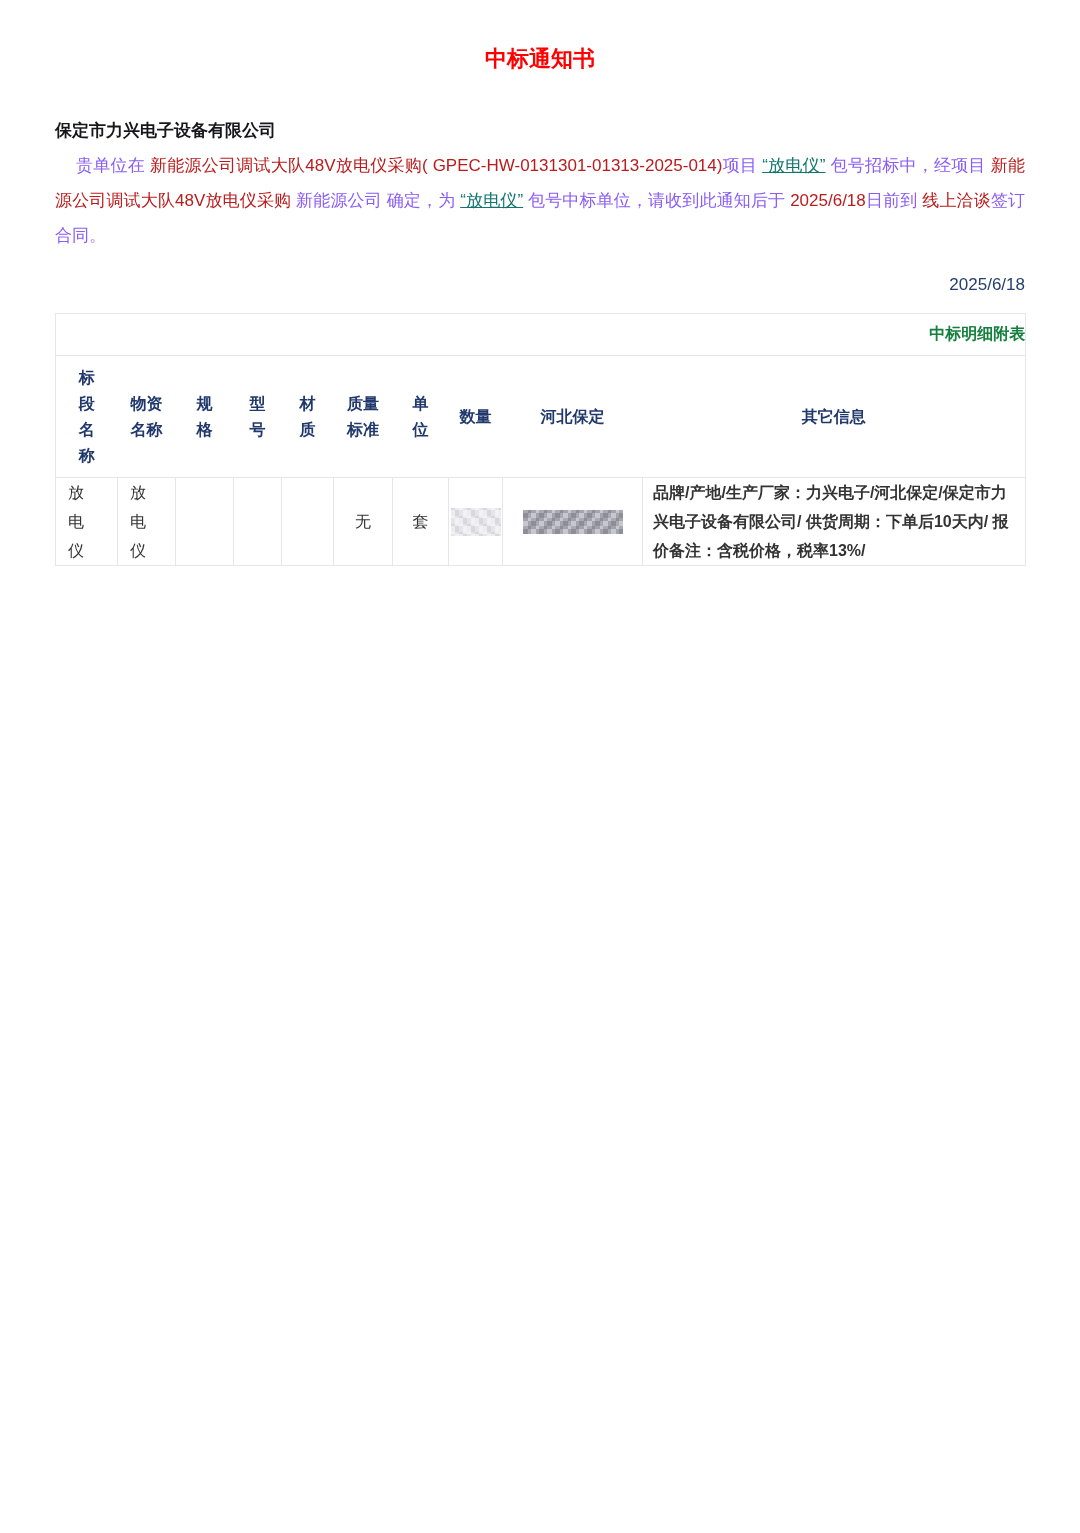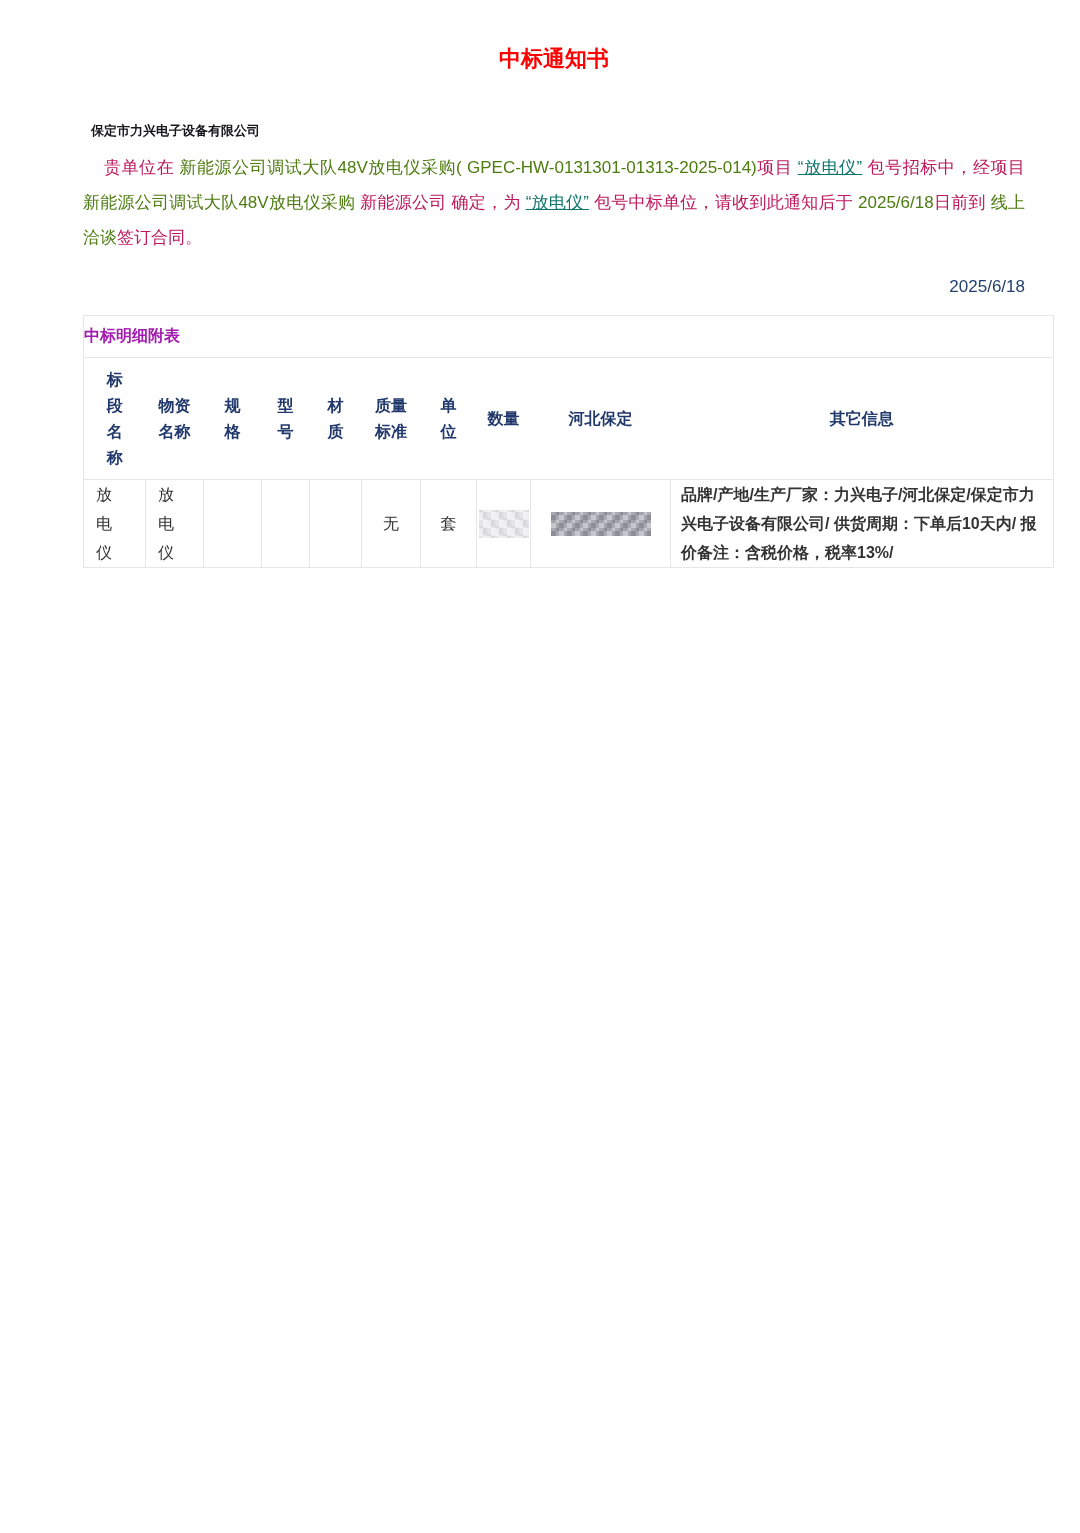--- a/index.html
+++ b/index.html
@@ -1,52 +1,52 @@
 <!DOCTYPE html>
 <html><head>
 <meta charset="utf-8">
 <style>
   * { box-sizing: border-box; }
   html, body { margin: 0; padding: 0; }
   body {
     width: 1080px; height: 1533px; background: #ffffff;
     font-family: "Liberation Sans", "DejaVu Sans", sans-serif;
   }
-  .doc { padding: 46px 55px 0 83px; }
+  .doc { padding: 46px 55px 0 55px; }
 
   .doc-title {
     margin: 0 0 48px 0; text-align: center;
     font-size: 22px; line-height: 26px; font-weight: bold; color: #ff0000;
   }
   .recipient {
-    margin: 8px; font-size: 13px; line-height: 22px;
+    margin: 0; font-size: 17px; line-height: 22px;
     font-weight: bold; color: #16161c;
   }
   .notice {
     margin: 6px 0 0 0; font-size: 17px; line-height: 35px;
     color: #32323c; text-align: justify; text-justify: inter-character;
     text-indent: 21px;
   }
-  .run-text { color: #be185d; margin-top: 24px; }
-  .run-link { color: #4d7c0f; }
+  .run-text { color: #8b5cf6; margin-top: 24px; }
+  .run-link { color: #b91c1c; }
   .run-term { color: #0f766e; text-decoration: underline; }
 
   .date-line {
     margin: 20px 0 16px 0; text-align: right;
     font-size: 17px; line-height: 24px; color: #24406e;
   }
 
   table.tbl {
     width: 970px; border-collapse: collapse; table-layout: fixed;
     border: 1px solid #e6e6ea;
   }
   .tbl td { padding: 0; }
   .tbl-title td {
-    height: 42px; text-align: left; vertical-align: middle;
-    font-size: 16px; font-weight: bold; color: #a21caf;
+    height: 42px; text-align: right; vertical-align: middle;
+    font-size: 16px; font-weight: bold; color: #15803d;
     border-bottom: 1px solid #e6e6ea;
   }
   .tbl-head td {
     height: 122px; text-align: center; vertical-align: middle;
     font-size: 16px; font-weight: bold; color: #20386b;
     line-height: 26px; white-space: pre-line;
     border-bottom: 1px solid #e6e6ea;
   }
   .tbl-data td {
     height: 88px; vertical-align: middle;

